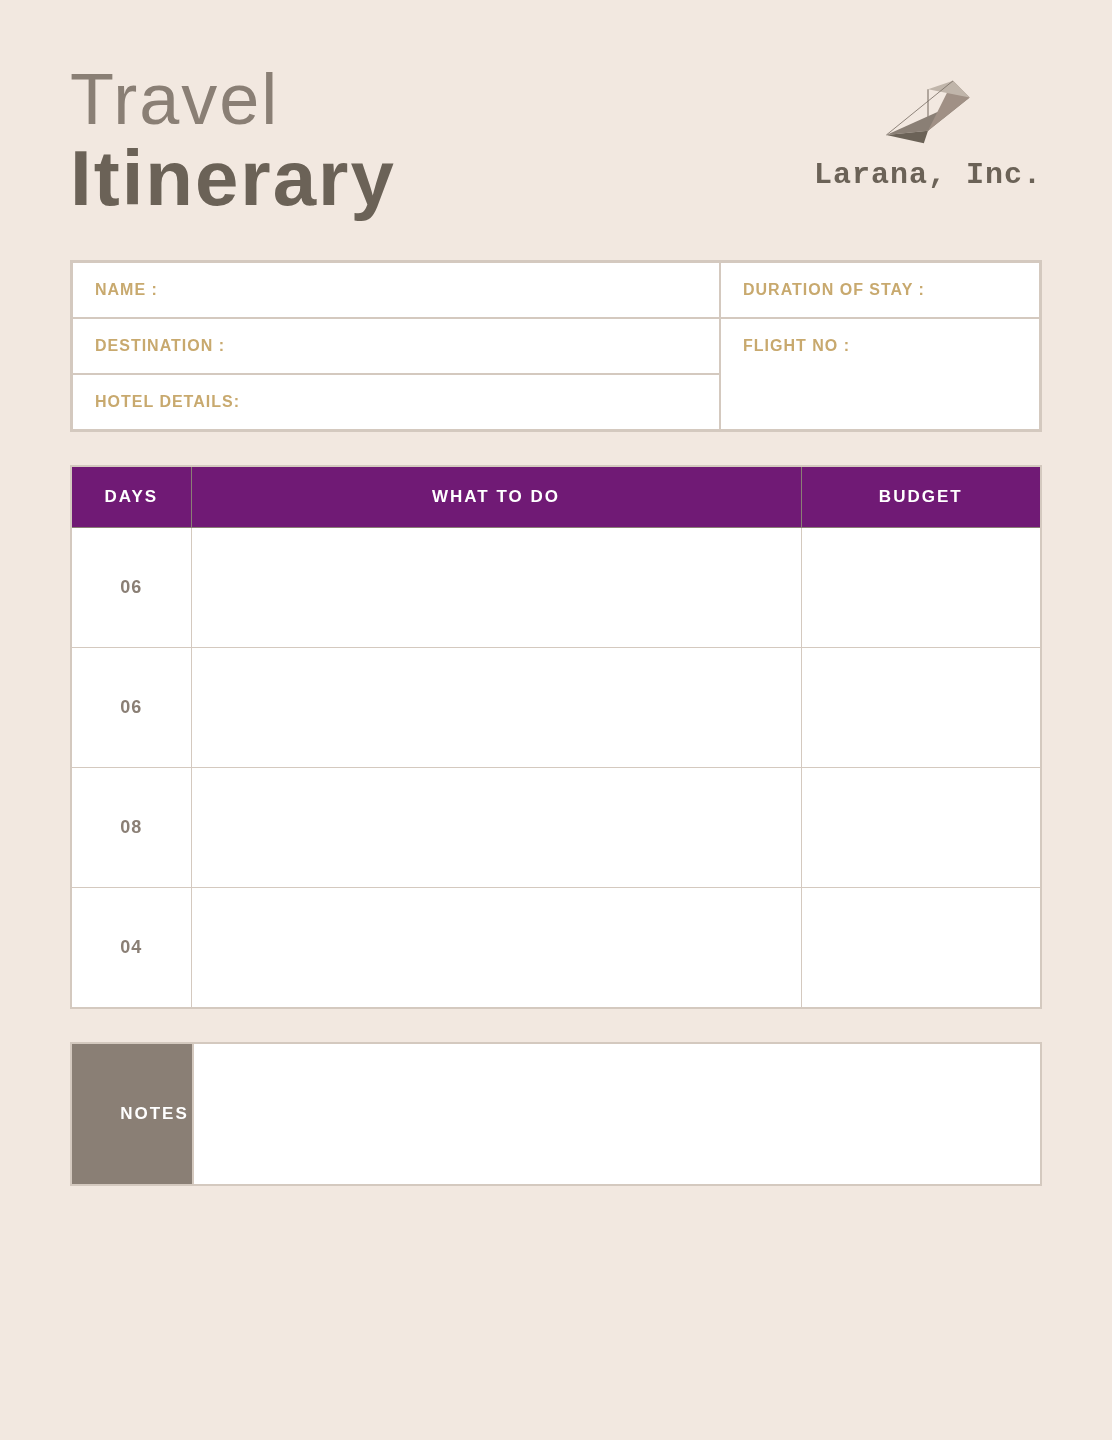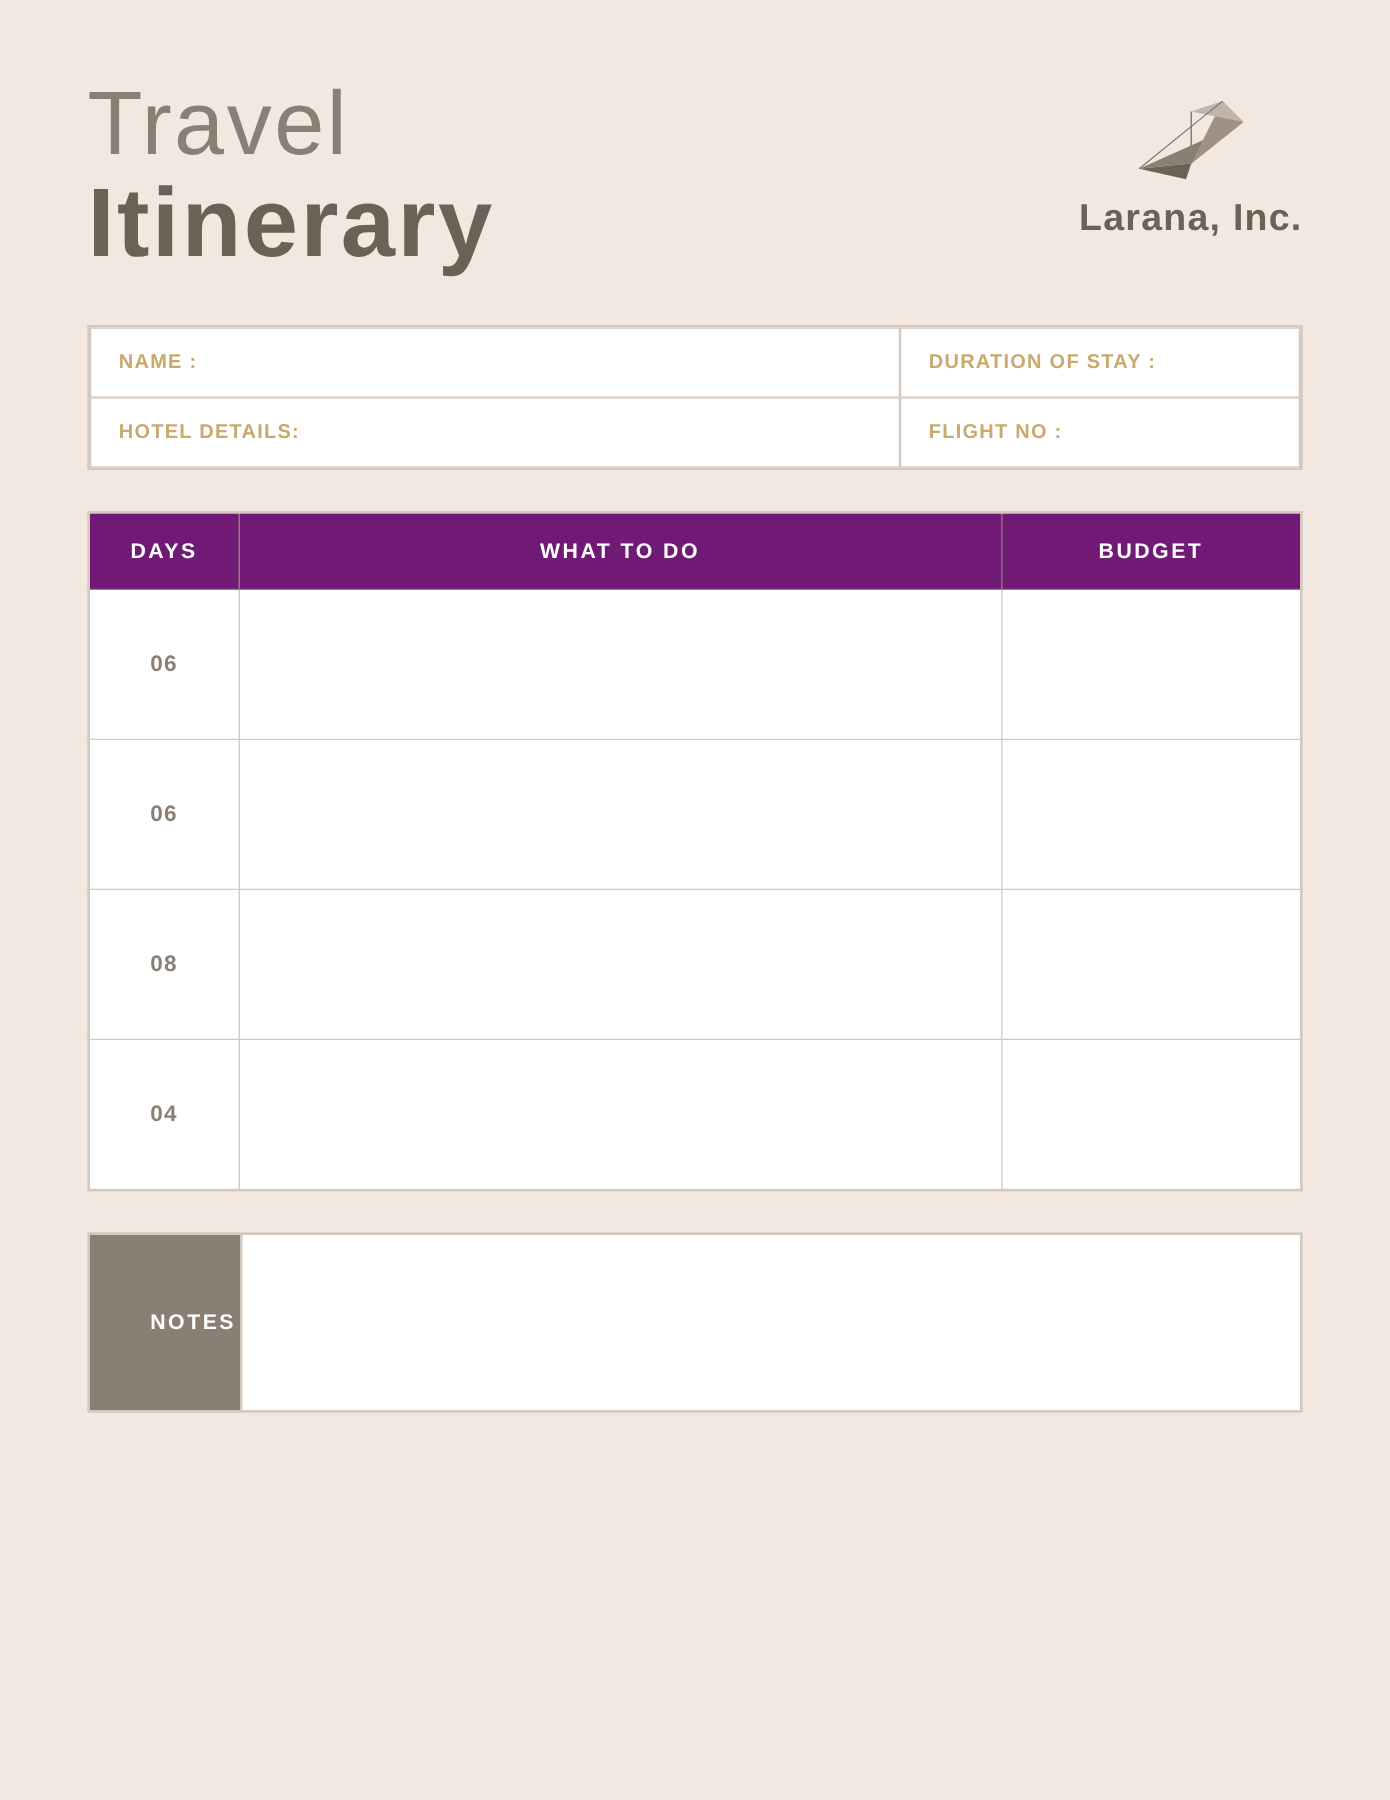--- a/index.html
+++ b/index.html
@@ -69,20 +69,21 @@
     .paper-plane-icon {
       width: 100px;
       height: 80px;
     }
 
     .logo-name {
       font-size: 30px;
       font-weight: 700;
       color: #6b6257;
       letter-spacing: 1px;
+      font-family: Liberation Mono, monospace;
     }
 
     
     .info-grid {
       display: grid;
       grid-template-columns: 1fr 320px;
       grid-template-rows: auto auto auto;
       gap: 0;
       border: 2px solid #d4c9bf;
       background-color: #d4c9bf;
@@ -231,20 +232,23 @@
       <span class="logo-name">Larana, Inc.</span>
     </div>
   </div>
 
   <div class="info-grid">
     <div class="info-cell duration-cell">
       <span class="info-cell-label">DURATION OF STAY :</span>
     </div>
     <div class="info-cell name-cell">
       <span class="info-cell-label">NAME :</span>
+    </div>
+    <div class="info-cell destination-cell">
+      <span class="info-cell-label">DESTINATION :</span>
     </div>
     <div class="info-cell flight-cell">
       <span class="info-cell-label">FLIGHT NO :</span>
     </div>
     <div class="info-cell hotel-cell">
       <span class="info-cell-label">HOTEL DETAILS:</span>
     </div>
   </div>
 
   <table class="schedule-table">

